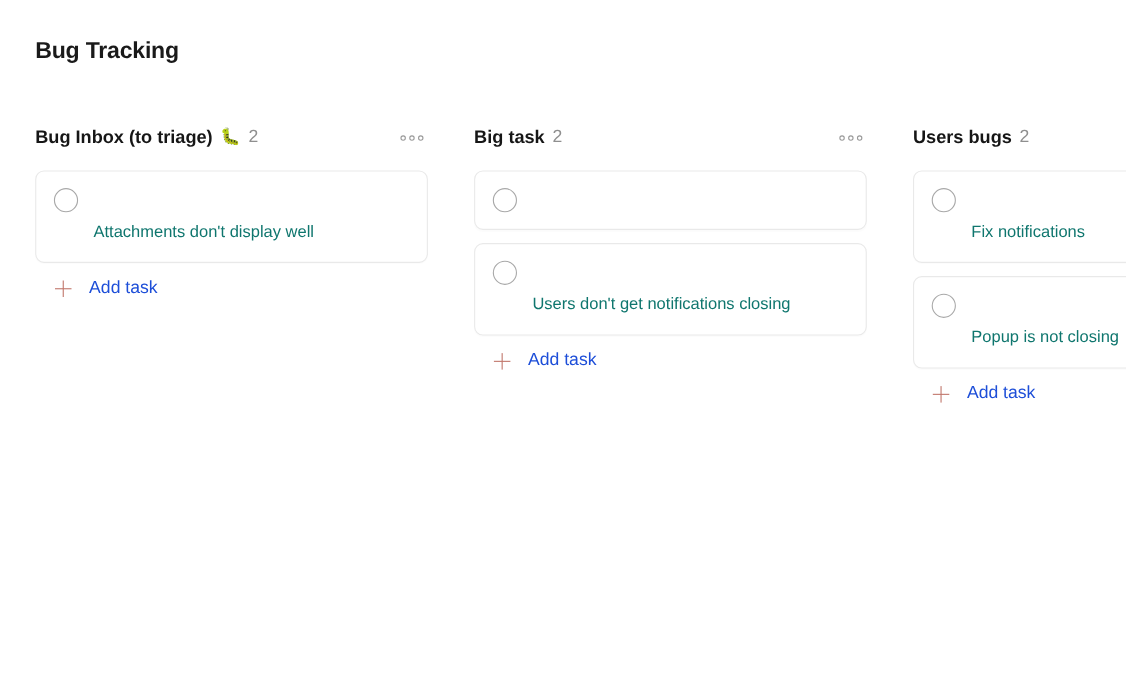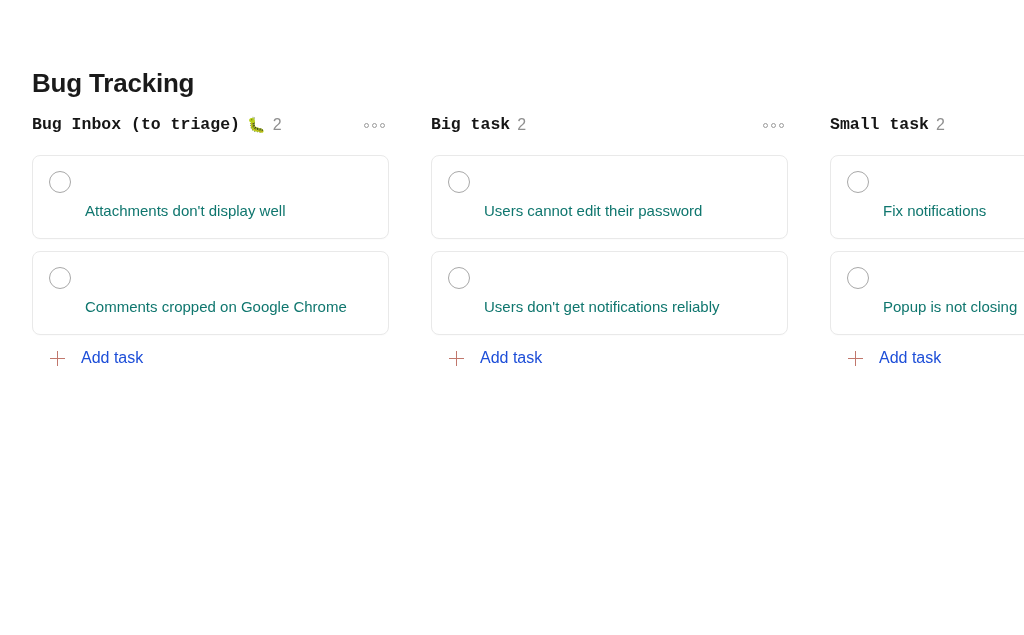--- a/index.html
+++ b/index.html
@@ -21,27 +21,26 @@
     height: 635px;
     box-sizing: border-box;
     padding: 0;
     background: #ffffff;
   }
 
   .page-title {
     position: absolute;
     left: 32px;
     top: 30px;
-    font-size: 26px;
+    font-size: 21px;
     font-weight: bold;
     color: #1a1a1a;
     letter-spacing: -0.2px;
     line-height: 34px;
     white-space: nowrap;
-    margin-top: 36px;
   }
 
   .columns {
     position: absolute;
     left: 32px;
     top: 112px;
     display: flex;
     flex-direction: row;
     align-items: flex-start;
     gap: 42px;
@@ -61,21 +60,20 @@
     margin-bottom: 17px;
     padding-right: 2px;
   }
 
   .column-title {
     font-size: 16.5px;
     font-weight: bold;
     color: #161616;
     line-height: 22px;
     white-space: nowrap;
-    font-family: Liberation Mono, monospace;
   }
 
   .column-emoji {
     font-size: 15px;
     line-height: 22px;
     margin-left: 7px;
     white-space: nowrap;
   }
 
   .column-count {
@@ -205,61 +203,56 @@
           <span class="dot"></span>
           <span class="dot"></span>
         </span>
       </div>
 
       <div class="card">
         <span class="card-check"></span>
         <span class="card-text">Attachments don't display well</span>
       </div>
 
-      <div class="card">
-        <span class="card-check"></span>
-        <span class="card-text">Comments cropped on Google Chrome</span>
-      </div>
 
       <div class="add-task">
         <span class="add-task-plus"></span>
         <span class="add-task-label">Add task</span>
       </div>
     </div>
 
     <div class="column">
       <div class="column-header">
         <span class="column-title">Big task</span>
         <span class="column-count">2</span>
         <span class="column-menu">
           <span class="dot"></span>
           <span class="dot"></span>
           <span class="dot"></span>
         </span>
       </div>
 
       <div class="card">
         <span class="card-check"></span>
-        <span class="card-text">Users cannot edit their password</span>
-      </div>
-
-      <div class="card">
-        <span class="card-check"></span>
-        <span class="card-text">Users don't get notifications reliably</span>
+      </div>
+
+      <div class="card">
+        <span class="card-check"></span>
+        <span class="card-text">Users don't get notifications closing</span>
       </div>
 
       <div class="add-task">
         <span class="add-task-plus"></span>
         <span class="add-task-label">Add task</span>
       </div>
     </div>
 
     <div class="column">
       <div class="column-header">
-        <span class="column-title">Small task</span>
+        <span class="column-title">Users bugs</span>
         <span class="column-count">2</span>
 
       </div>
 
       <div class="card">
         <span class="card-check"></span>
         <span class="card-text">Fix notifications</span>
       </div>
 
       <div class="card">

